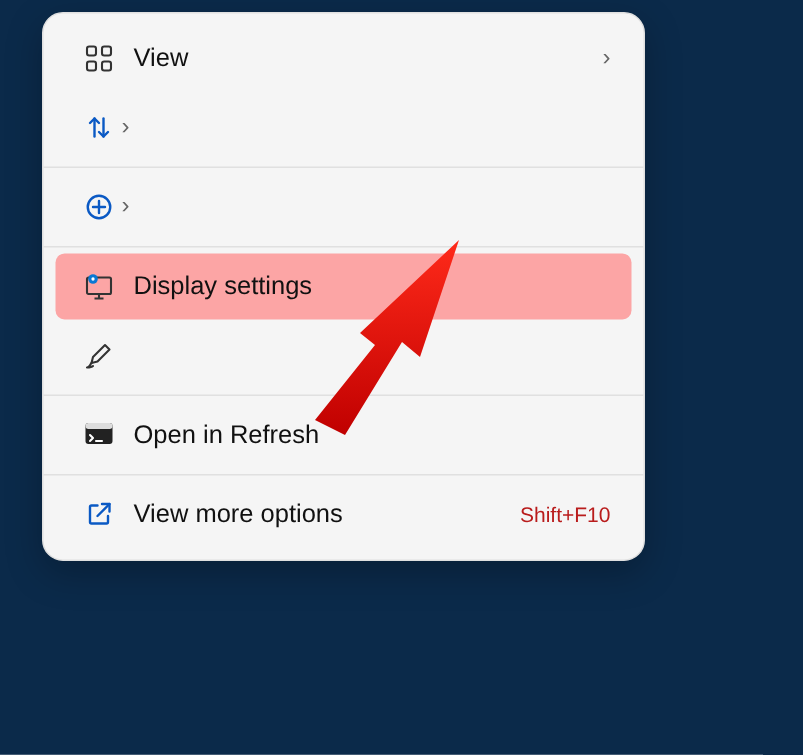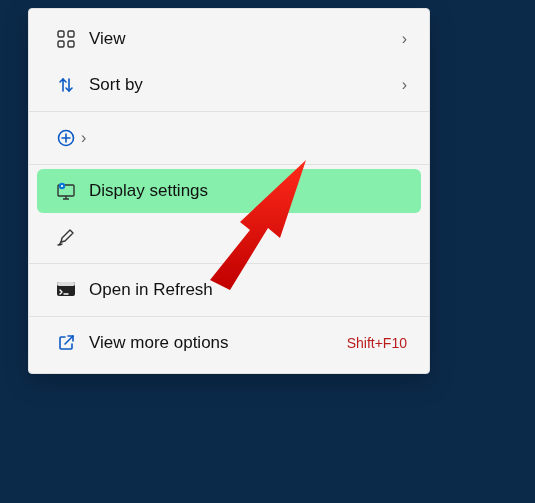--- a/index.html
+++ b/index.html
@@ -1,18 +1,18 @@
 <!DOCTYPE html>
 <html><head>
 <meta charset="utf-8">
 <style>
   html,body{margin:0;padding:0;width:535px;height:503px;background:#0b2a4a;font-family:"Segoe UI",Arial,sans-serif;overflow:hidden}
-  .menu{position:absolute;left:28px;top:8px;width:400px;background:#f5f5f5;border:1px solid #e0e0e0;border-radius:4px;box-shadow:0 8px 24px rgba(0,0,0,.25);padding:6px 0}
+  .menu{position:absolute;left:28px;top:8px;width:400px;background:#f5f5f5;border:1px solid #e0e0e0;border-radius:14px;box-shadow:0 8px 24px rgba(0,0,0,.25);padding:6px 0}
   .row{display:flex;align-items:center;height:44px;padding:0 14px;margin:2px 8px;border-radius:6px;cursor:default;font-size:17px;color:#111}
-  .row.hovered{background:#86efac}
+  .row.hovered{background:#fca5a5}
   .ico-wrap{width:30px;display:flex;align-items:center;justify-content:center;flex:0 0 30px}
   .lbl{flex:1 1 auto;padding-left:8px}
   .chev{flex:0 0 auto;color:#666;font-size:16px}
   .shortcut{flex:0 0 auto;color:#b91c1c;font-size:14px}
   .sep{height:1px;background:#e0e0e0;margin:4px 0}
   svg{display:block}
   .arrow{position:absolute;left:210px;top:160px;pointer-events:none}
 </style>
 </head>
 <body>
@@ -38,21 +38,20 @@
     <span class="ico-wrap">
       <svg width="20" height="20" viewBox="0 0 20 20">
           <g fill="none" stroke="#0a59c4" stroke-width="1.6" stroke-linecap="round" stroke-linejoin="round">
             <path d="M7 4v12"></path>
             <path d="M4 7l3-3 3 3"></path>
             <path d="M13 16V4"></path>
             <path d="M10 13l3 3 3-3"></path>
           </g>
         </svg>
     </span>
-    <span class="lbl">Sort by</span>
     <span class="chev">›</span>
   </div>
 
 
   <div class="sep"></div>
 
   <div class="row">
     <span class="ico-wrap">
       <svg width="20" height="20" viewBox="0 0 20 20">
           <g fill="none" stroke="#0a59c4" stroke-width="1.6" stroke-linecap="round">

